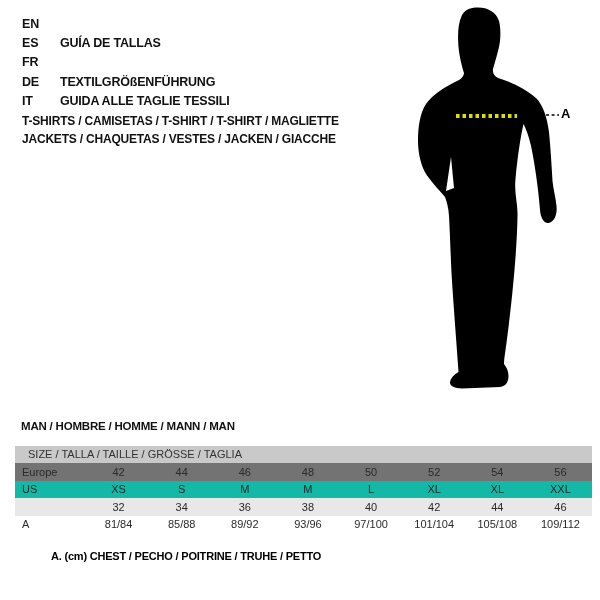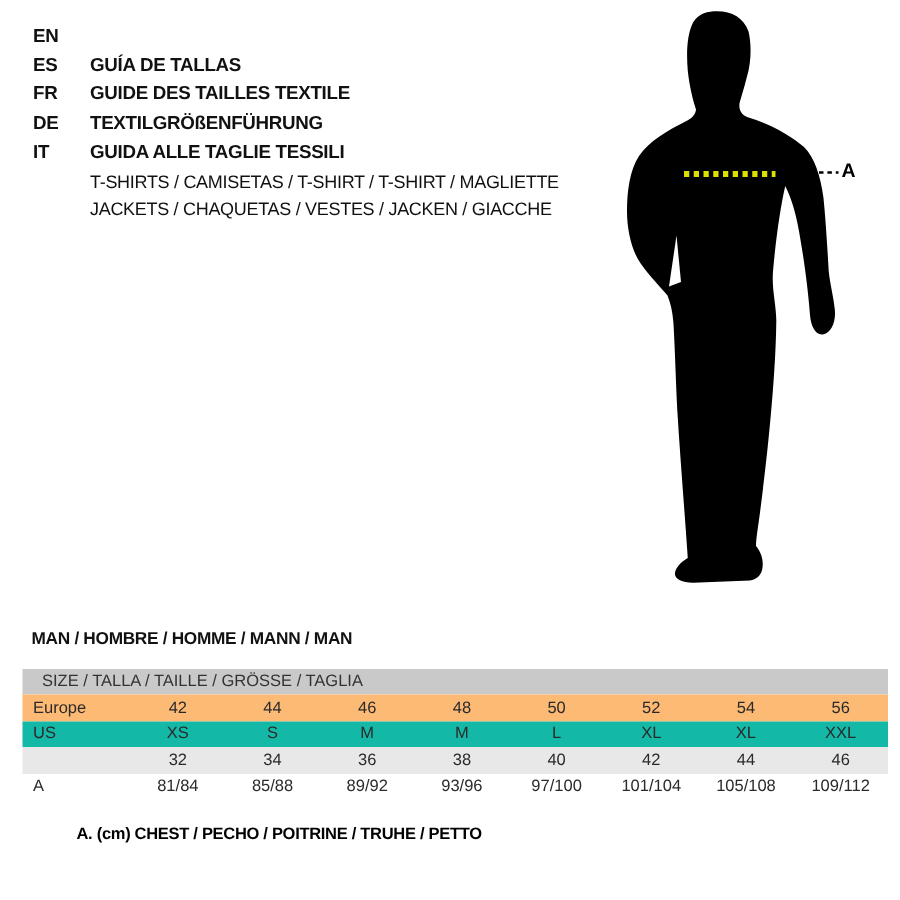--- a/index.html
+++ b/index.html
@@ -18,23 +18,22 @@
   .lang-row { display: flex; height: 19.3px; align-items: center; }
   .lang-code {
     width: 38px; font-weight: bold; font-size: 12.5px;
     letter-spacing: -0.2px;
   }
   .lang-label { font-weight: bold; font-size: 12.5px; letter-spacing: -0.2px; }
 
   
   .categories {
     position: absolute; left: 22px; top: 112px;
-    font-weight: normal; font-size: 12px; line-height: 18px;
+    font-weight: bold; font-size: 12px; line-height: 18px;
     letter-spacing: -0.2px;
-    margin-left: 38px;
   }
 
   
   .figure { position: absolute; left: 400px; top: 1px; width: 180px; height: 398px; }
   .figure svg { display: block; width: 180px; height: 398px; }
   .measure-label {
     position: absolute; left: 161px; top: 105px;
     font-size: 13px; font-weight: bold; color: #000;
   }
 
@@ -72,21 +71,20 @@
   <div class="lang-block">
     <div class="lang-row">
       <span class="lang-code">EN</span>
     </div>
     <div class="lang-row">
       <span class="lang-code">ES</span>
       <span class="lang-label">GUÍA DE TALLAS</span>
     </div>
     <div class="lang-row">
       <span class="lang-code">FR</span>
-      <span class="lang-label">GUIDE DES TAILLES TEXTILE</span>
     </div>
     <div class="lang-row">
       <span class="lang-code">DE</span>
       <span class="lang-label">TEXTILGRÖßENFÜHRUNG</span>
     </div>
     <div class="lang-row">
       <span class="lang-code">IT</span>
       <span class="lang-label">GUIDA ALLE TAGLIE TESSILI</span>
     </div>
   </div>
@@ -140,21 +138,21 @@
       <line x1="146" y1="114" x2="159" y2="114" stroke-width="1.7" stroke-dasharray="3 2.6" stroke="#000000"></line>
     </svg>
     <span class="measure-label">A</span>
   </div>
 
   <div class="section-title">MAN / HOMBRE / HOMME / MANN / MAN</div>
 
   <div class="size-table">
     <div class="table-header" style="background: rgb(201, 201, 201);">SIZE / TALLA / TAILLE / GRÖSSE / TAGLIA</div>
 
-    <div class="table-row" style="background: #fdba74;">
+    <div class="table-row" style="background: #737373;">
       <span class="row-label">Europe</span>
       <span class="cell">42</span>
       <span class="cell">44</span>
       <span class="cell">46</span>
       <span class="cell">48</span>
       <span class="cell">50</span>
       <span class="cell">52</span>
       <span class="cell">54</span>
       <span class="cell">56</span>
     </div>

